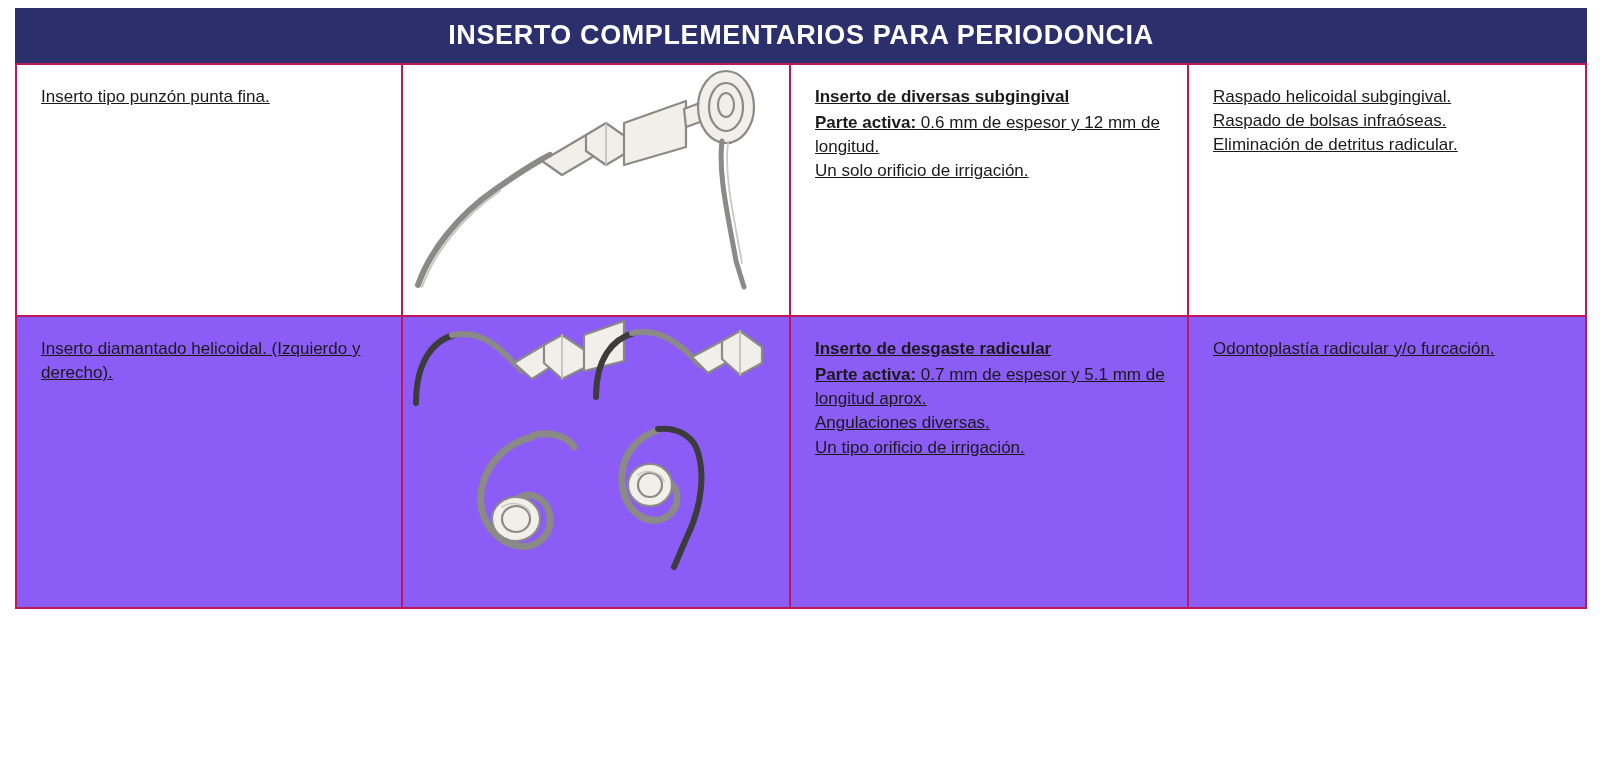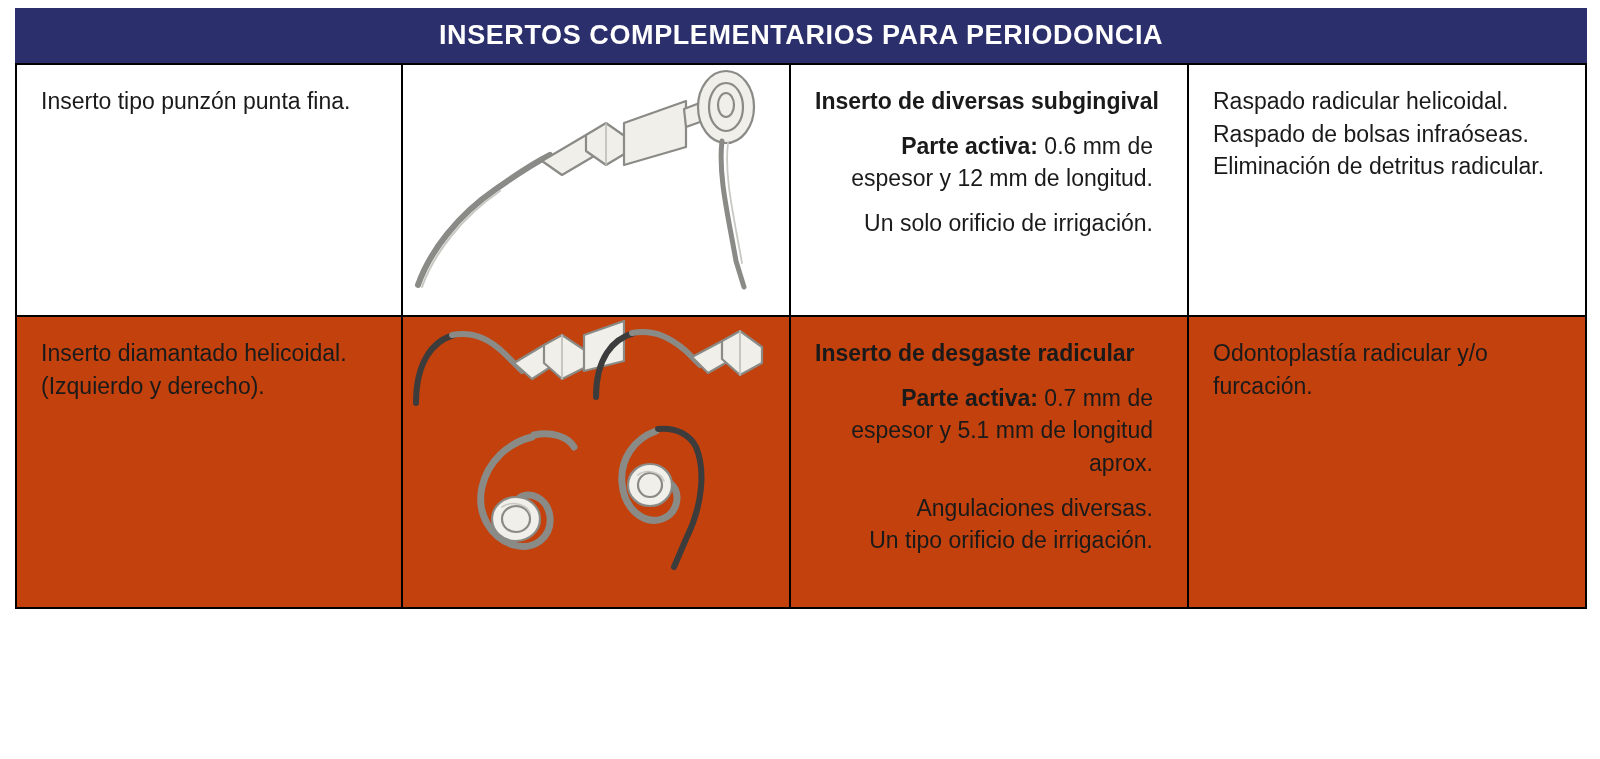--- a/index.html
+++ b/index.html
@@ -54,46 +54,46 @@
     padding: 14px 6px 16px 6px;
     border-left: 2px solid #ffffff;
     border-right: 2px solid #ffffff;
     vertical-align: middle;
   }
   .hdr:first-child { border-left: none; }
   .hdr:last-child  { border-right: none; }
 
   
   td.cell {
-    border: 2px solid #000000;
+    border: 2px solid #be185d;
     vertical-align: top;
     padding: 20px 22px 20px 24px;
-    font-size: 23px;
+    font-size: 17px;
     line-height: 1.42;
     color: #1a1a1a;
-  }
-  tr.row-alt td.cell { background: #c2410c; }
+    text-decoration: underline;
+  }
+  tr.row-alt td.cell { background: #8b5cf6; }
   tr.row-plain td.cell { background: #ffffff; }
 
   td.art-cell {
     padding: 0;
     text-align: center;
     vertical-align: middle;
   }
 
   .feature-title {
     font-weight: bold;
     display: block;
     margin-bottom: 2px;
   }
   .lbl-bold { font-weight: bold; }
 
   .txt-block p {
-    margin: 12px;
-    text-align: right;
+    margin: 0;
   }
 
   .art-svg { display: block; margin: 0 auto; }
 
   
   col.c1 { width: 386px; }
   col.c2 { width: 388px; }
   col.c3 { width: 398px; }
   col.c4 { width: 398px; }
 </style>
@@ -103,21 +103,21 @@
 <div class="table-wrap">
   <table class="main">
     <colgroup>
       <col class="c1">
         <col class="c2">
         <col class="c3">
         <col class="c4">
     </colgroup>
     <thead>
       <tr>
-        <th class="title-cell" colspan="4">INSERTOS COMPLEMENTARIOS PARA PERIODONCIA</th>
+        <th class="title-cell" colspan="4">INSERTO COMPLEMENTARIOS PARA PERIODONCIA</th>
       </tr>
     </thead>
     <tbody>
 
       <tr class="row-plain">
         <td class="cell">Inserto tipo punzón punta fina.</td>
 
         <td class="cell art-cell">
           <span>
             <svg class="art-svg" width="372" height="250" viewBox="0 0 372 250" xmlns="http://www.w3.org/2000/svg">
@@ -151,21 +151,21 @@
             <span class="feature-title">Inserto de diversas subgingival</span>
             <p>
               <span class="lbl-bold">Parte activa:</span>
               <span>0.6 mm de espesor y 12 mm de longitud.</span>
             </p>
             <p>Un solo orificio de irrigación.</p>
           </div>
         </td>
 
         <td class="cell">
-          <div class="txt-block" style="white-space: pre-line;">Raspado radicular helicoidal.
+          <div class="txt-block" style="white-space: pre-line;">Raspado helicoidal subgingival.
 Raspado de bolsas infraóseas.
 Eliminación de detritus radicular.</div>
         </td>
       </tr>
 
       <tr class="row-alt">
         <td class="cell">Inserto diamantado helicoidal. (Izquierdo y derecho).</td>
 
         <td class="cell art-cell">
           <span>

